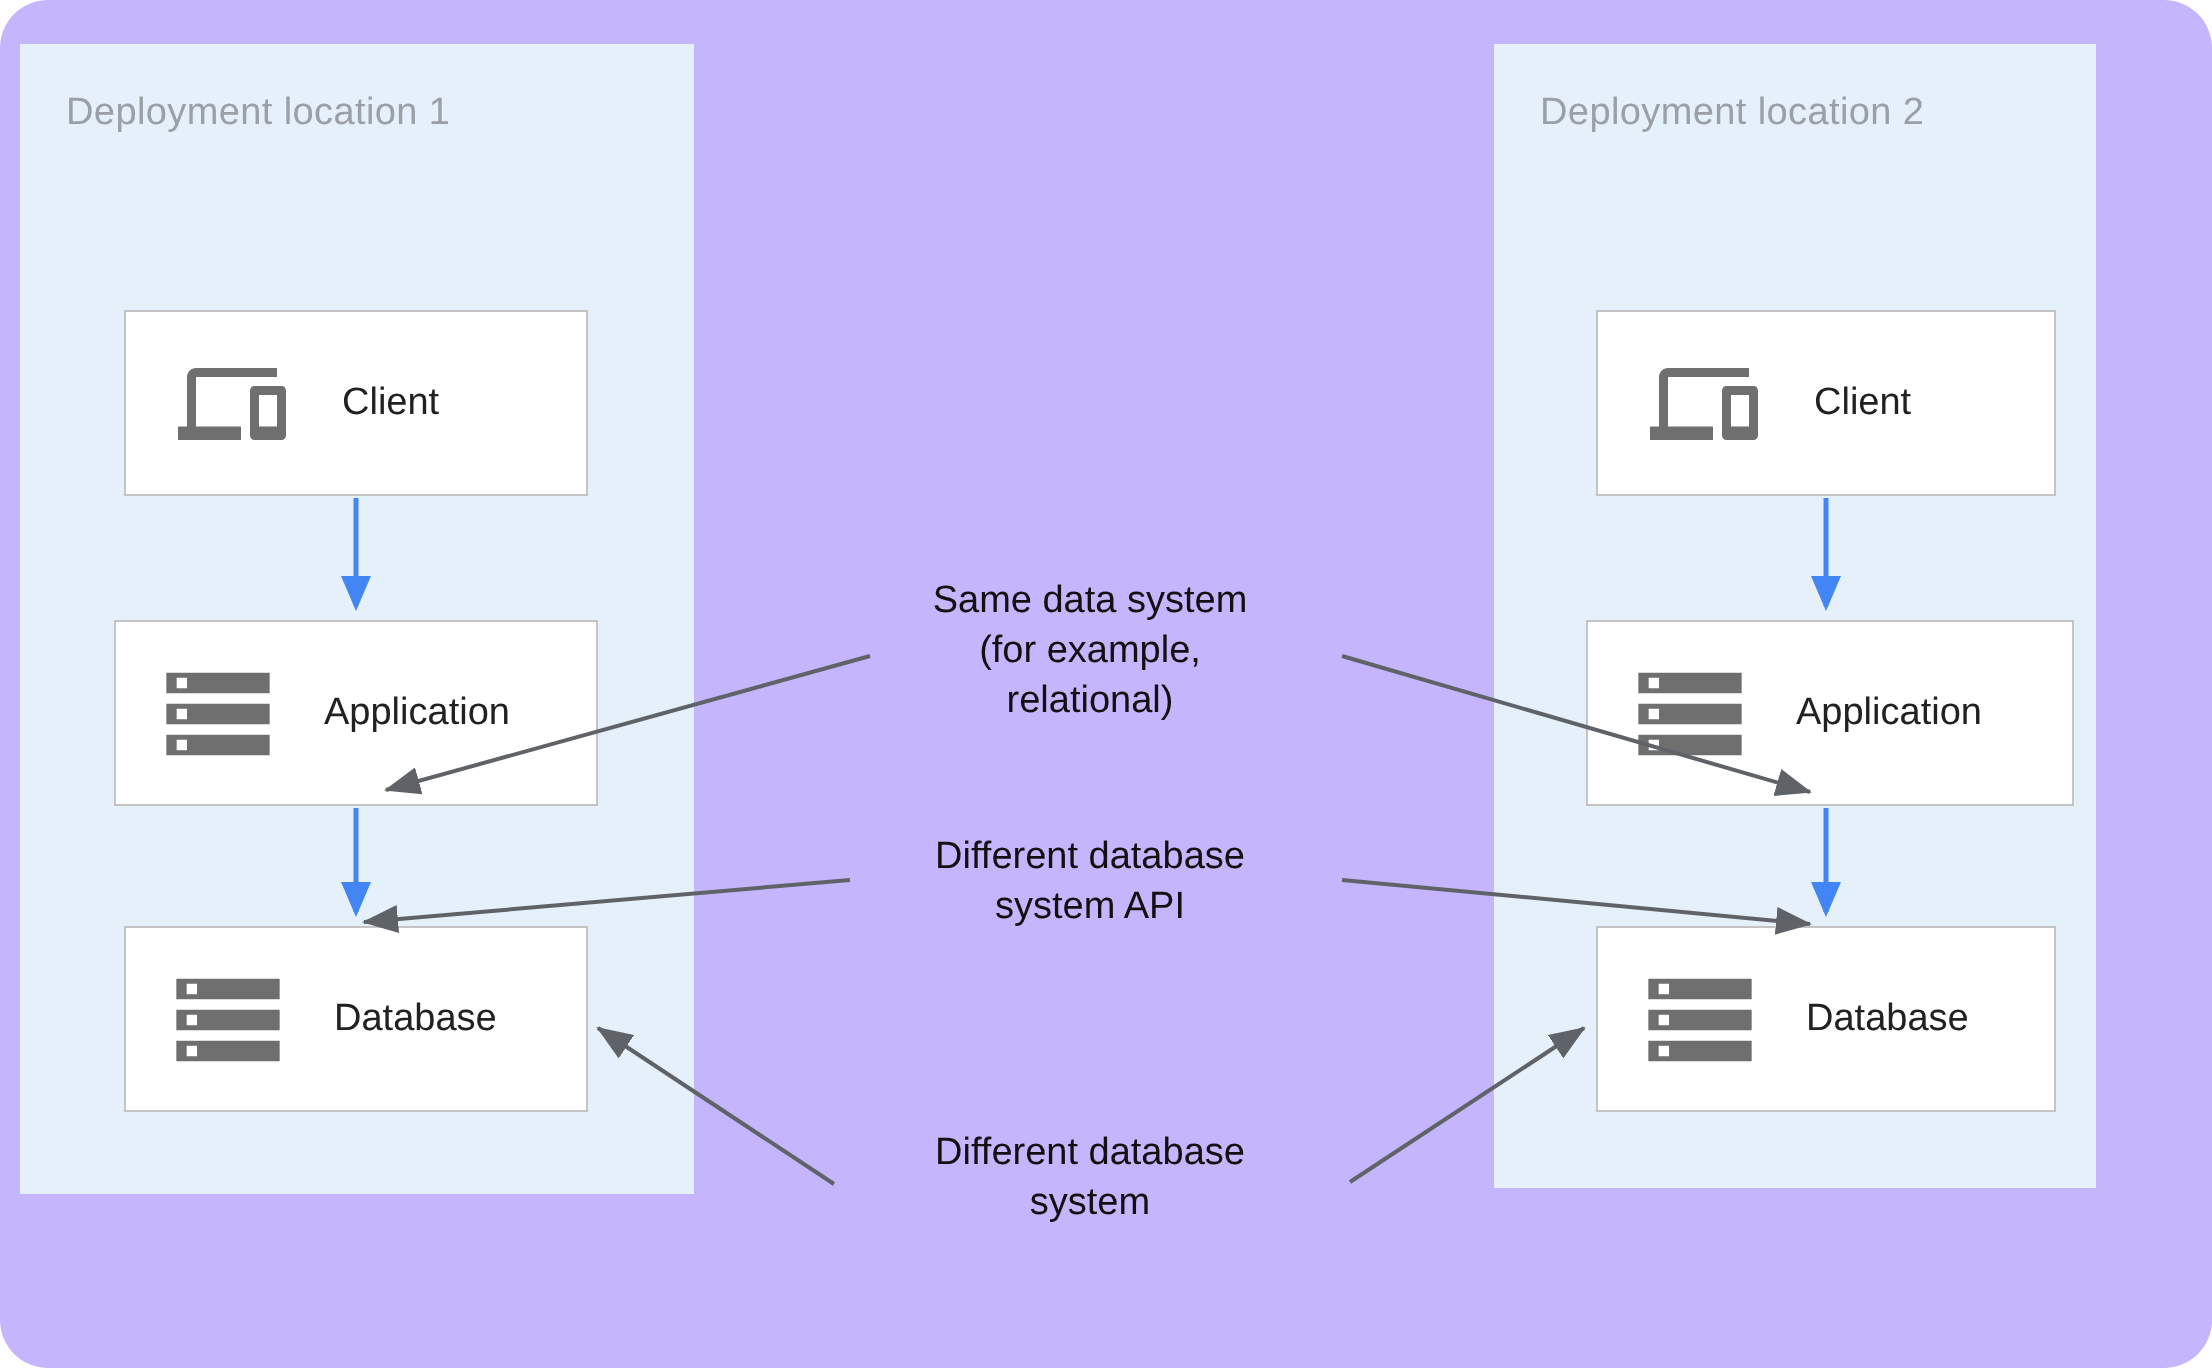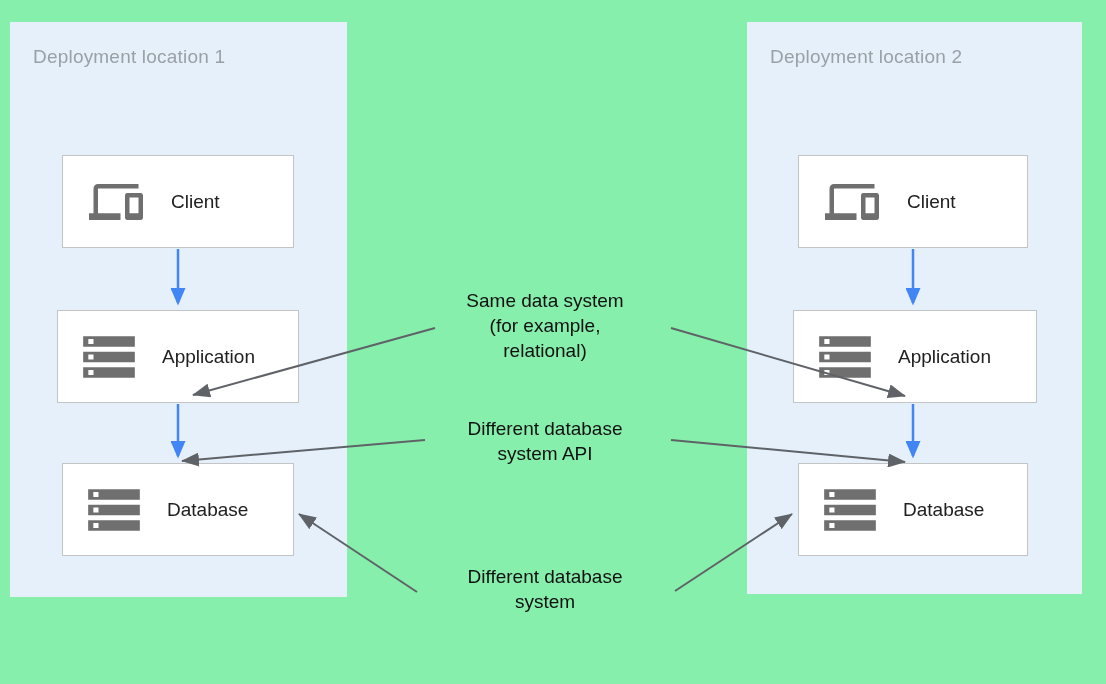--- a/index.html
+++ b/index.html
@@ -1,24 +1,24 @@
 <!DOCTYPE html>
 <html><head>
 <meta charset="utf-8">
 <style>
   html,body{margin:0;padding:0;background:#fff;}
   .canvas{
-    position:relative;width:1106px;height:684px;background:#86efac;
-    font-family:"Liberation Sans",sans-serif;overflow:hidden;
+    position:relative;width:1106px;height:684px;background:#c4b5fd;
+    font-family:"Liberation Sans",sans-serif;overflow:hidden;border-radius:24px;
   }
   .panel{
     position:absolute;background:#e6f0fa;
   }
   .panel-left{left:10px;top:22px;width:337px;height:575px;}
-  .panel-right{left:747px;top:22px;width:335px;height:572px;}
+  .panel-right{left:747px;top:22px;width:301px;height:572px;}
   .panel-label{
     position:absolute;left:23px;top:24px;
     font-size:19px;color:#9aa0a6;letter-spacing:.2px;
   }
   .node{
     position:absolute;height:93px;background:#ffffff;border:1px solid #c4c4c4;
     box-sizing:border-box;display:flex;align-items:center;
     padding-left:20px;gap:22px;
   }
   .node-label{font-size:19px;color:#212121;}

